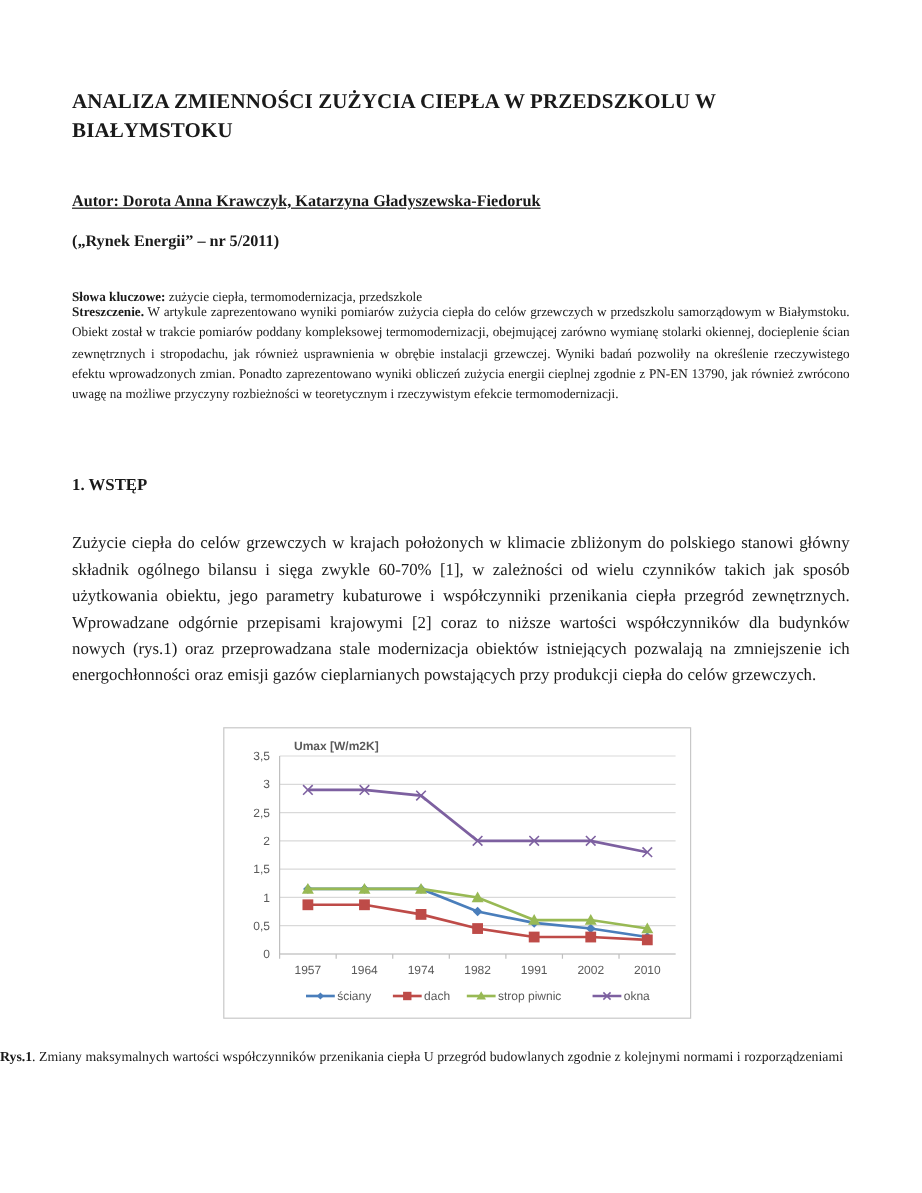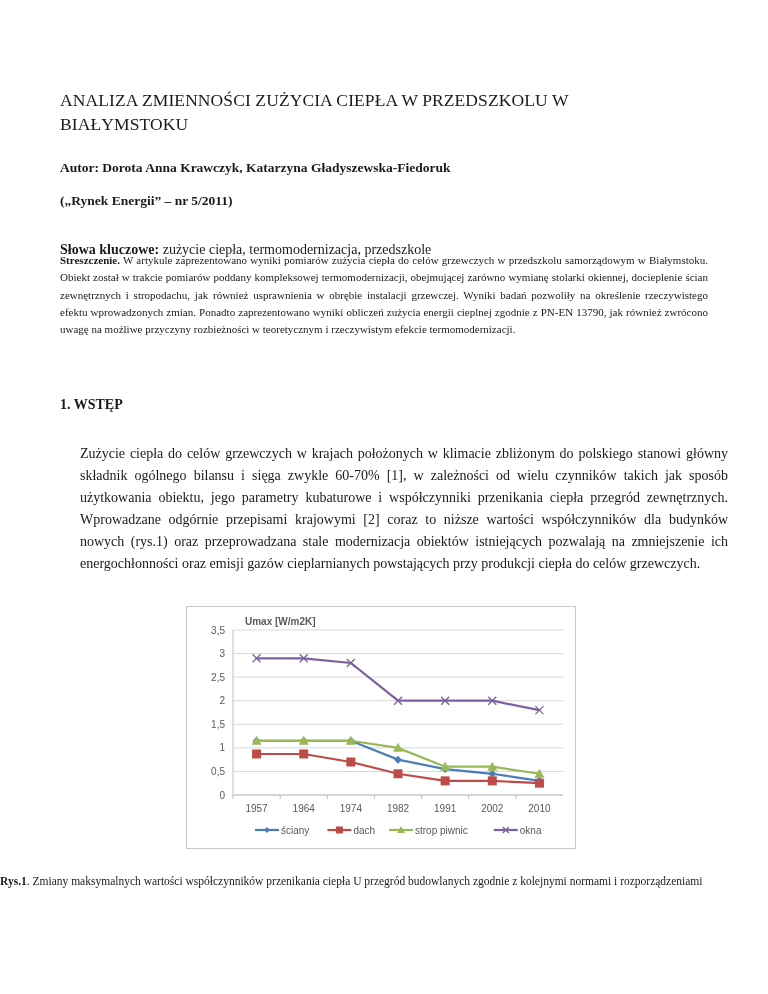--- a/index.html
+++ b/index.html
@@ -1,25 +1,25 @@
 <!DOCTYPE html>
 <html><head>
 <meta charset="utf-8">
 <style>
   html,body{margin:0;padding:0;background:#fff;}
   body{width:768px;height:994px;position:relative;overflow:hidden;font-family:"Liberation Serif","DejaVu Serif",serif;color:#1a1a1a;}
   .page{position:absolute;left:60px;top:0;width:648px;}
-  .title{position:absolute;left:0;top:88px;width:640px;font-weight:normal;font-size:17.5px;line-height:24px;letter-spacing:0.1px;}
-  .authors{position:absolute;left:0;top:160px;font-weight:bold;font-size:13.5px;}
+  .title{position:absolute;left:0;top:72px;width:640px;font-weight:bold;font-size:17.5px;line-height:24px;letter-spacing:0.1px;}
+  .authors{position:absolute;left:0;top:160px;font-weight:bold;font-size:13.5px;text-decoration:underline;}
   .journal{position:absolute;left:0;top:193px;font-weight:bold;font-size:13.5px;}
-  .keywords{position:absolute;left:0;top:242px;font-size:14px;text-align:center;}
+  .keywords{position:absolute;left:0;top:242px;font-size:11px;text-align:center;}
   .abstract{position:absolute;left:0;top:252px;width:648px;font-size:11px;line-height:17.3px;text-align:justify;}
   b{font-weight:bold;}
   .h1{position:absolute;left:0;top:397px;font-weight:bold;font-size:14px;}
-  .body{position:absolute;left:0;top:443px;width:648px;font-size:14px;line-height:22px;text-align:justify;margin-left:20px;}
+  .body{position:absolute;left:0;top:443px;width:648px;font-size:14px;line-height:22px;text-align:justify;}
   .chart{position:absolute;left:186px;top:606px;width:390px;height:243px;border:1px solid #c8c8c8;box-sizing:border-box;background:#fff;}
   .chart svg{position:absolute;left:0;top:0;}
   .caption{position:absolute;left:0;top:873px;width:768px;font-size:11.5px;line-height:16px;}
   .ax{font-family:"Liberation Sans","DejaVu Sans",sans-serif;font-size:10px;fill:#595959;}
 </style>
 </head>
 <body>
 
 <div class="page">
   <div class="title">ANALIZA  ZMIENNOŚCI ZUŻYCIA CIEPŁA  W PRZEDSZKOLU W BIAŁYMSTOKU</div>

